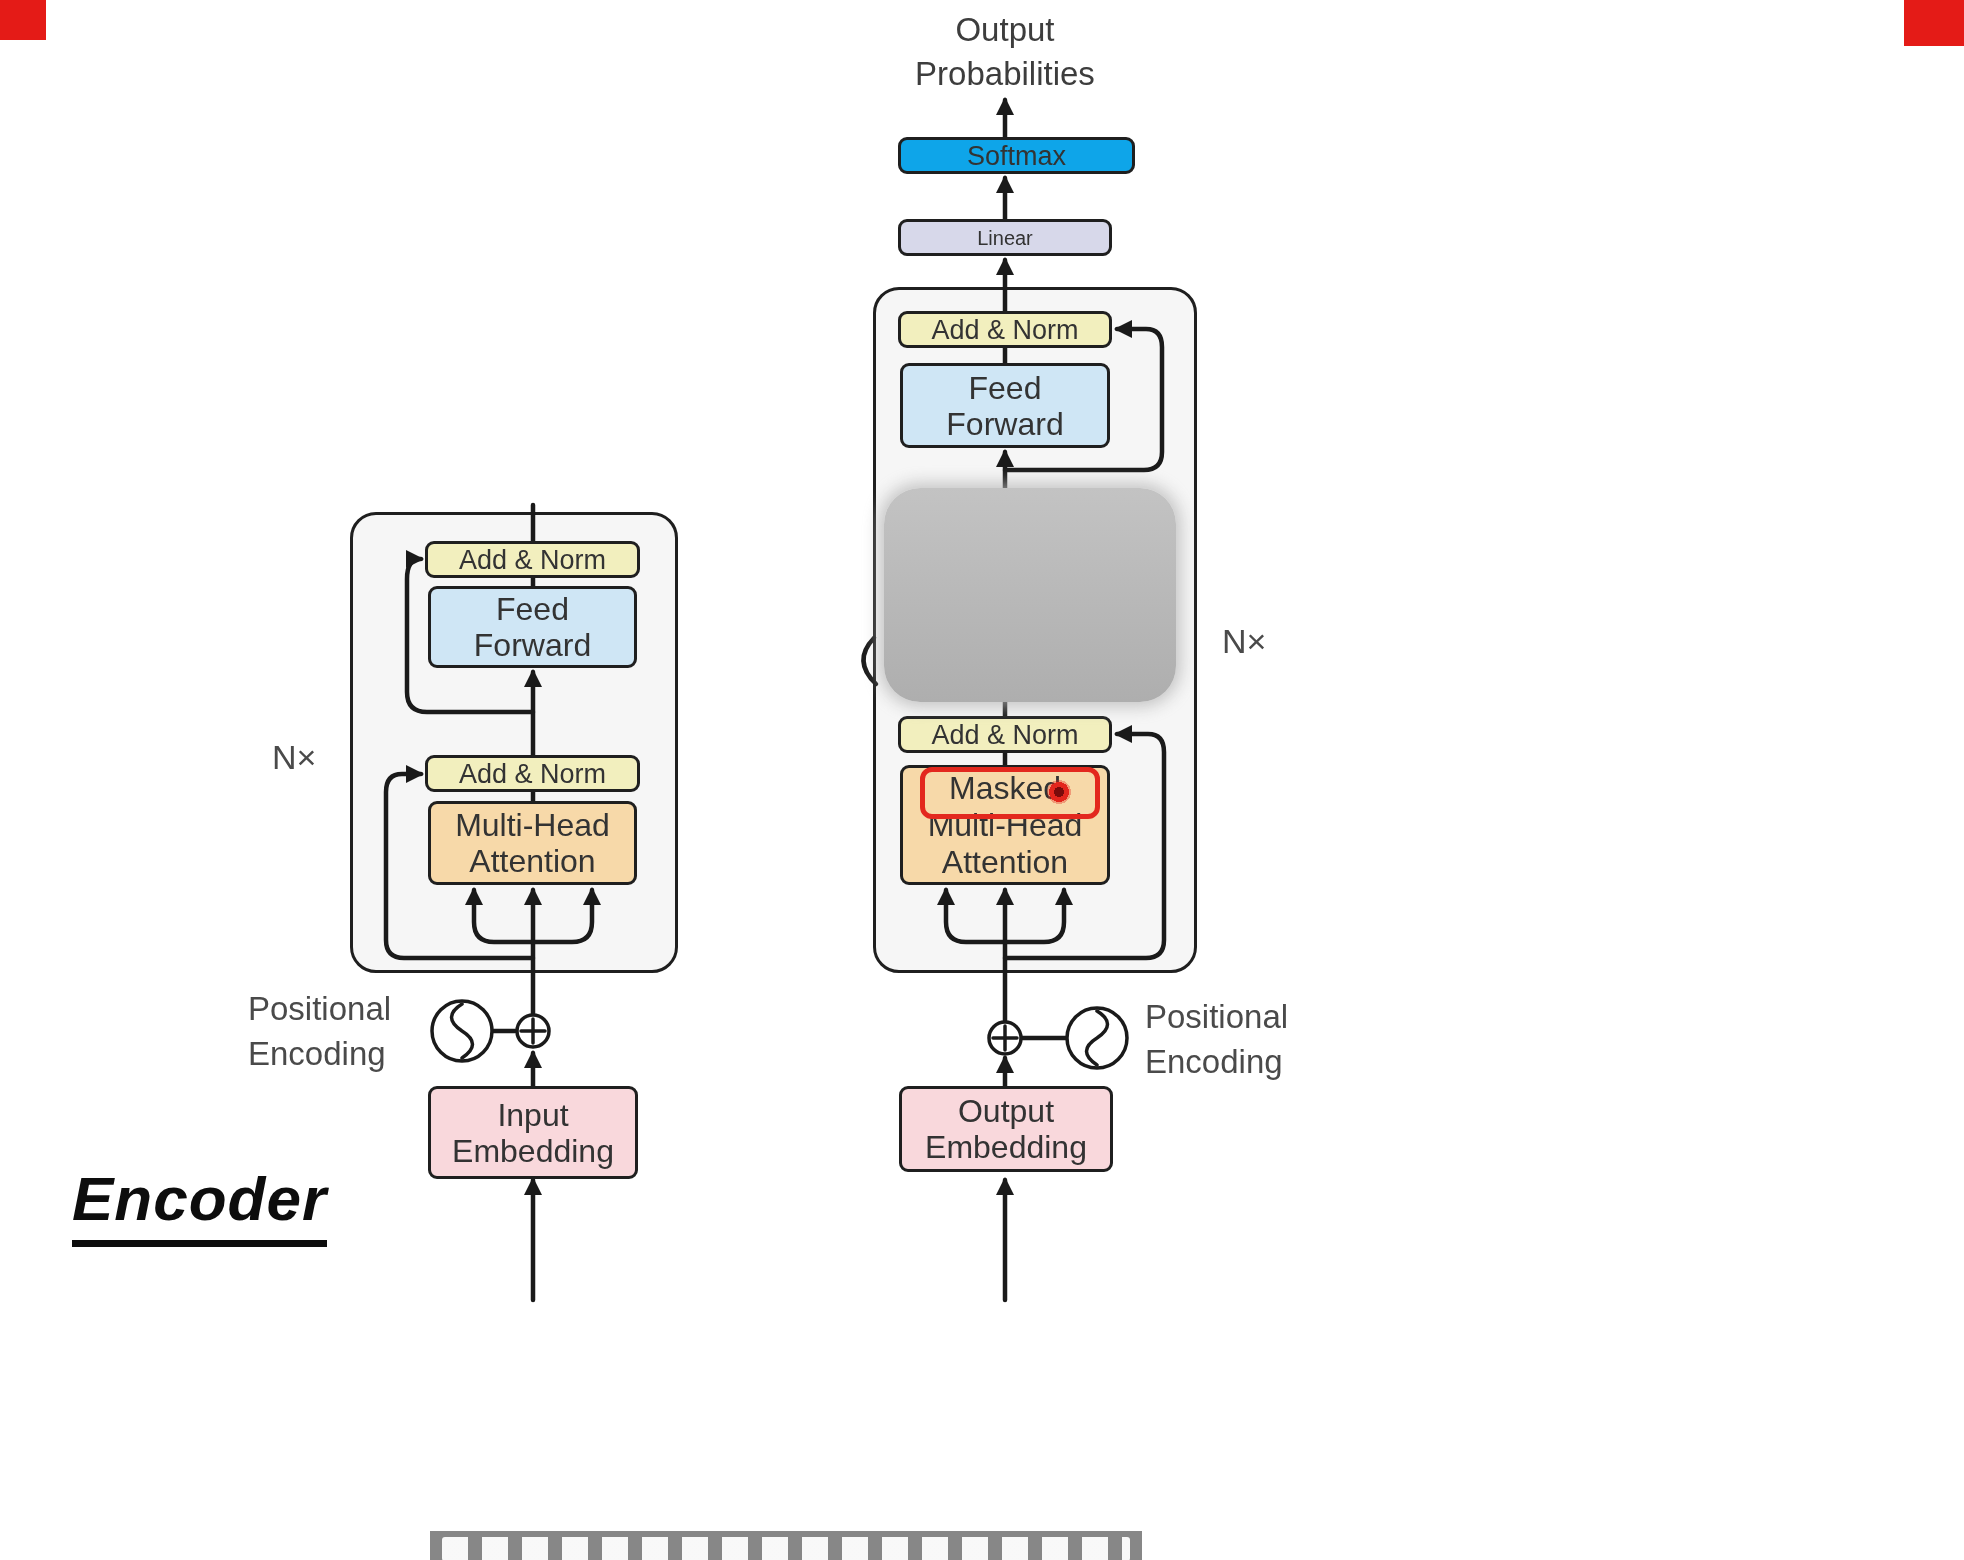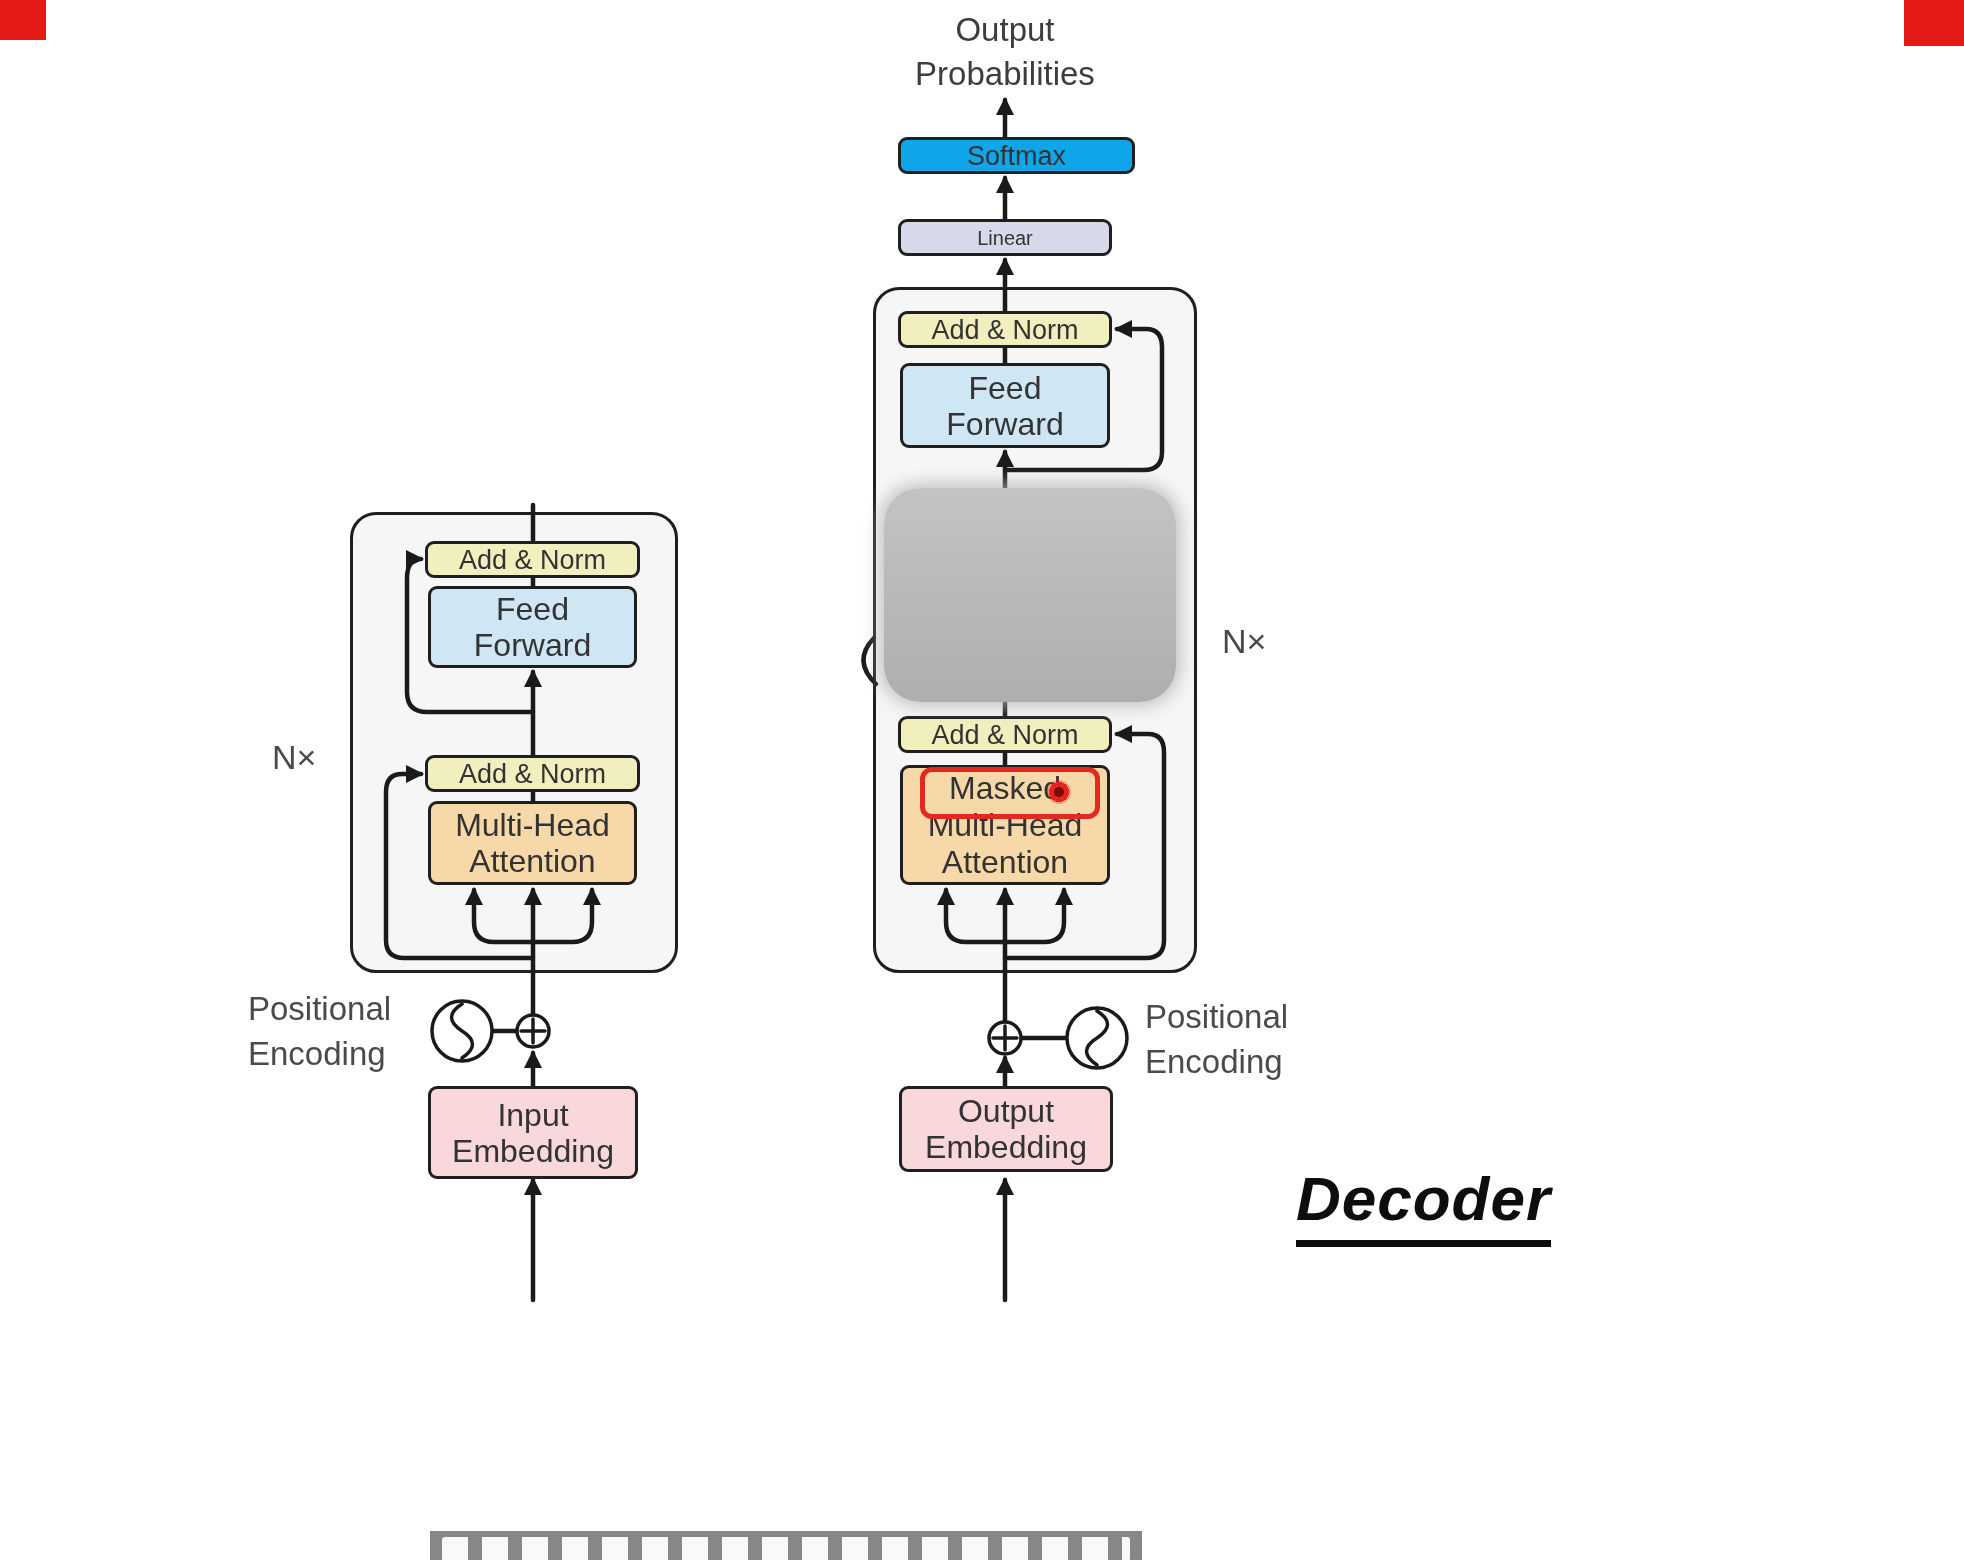--- a/index.html
+++ b/index.html
@@ -115,20 +115,21 @@
 Forward</div>
   <div class="box" style="left:425px;top:755px;width:215px;height:37px;background:#f2efbe;font-size:27px;">Add &amp; Norm</div>
   <div class="box tall" style="left:428px;top:801px;width:209px;height:84px;background:#f7d9a9;">Multi-Head
 Attention</div>
   <div class="box tall" style="left:428px;top:1086px;width:210px;height:93px;background:#f9d8dc;">Input
 Embedding</div>
 
   <div class="lbl" style="left:272px;top:738px;font-size:34px;">N×</div>
   <div class="lbl" style="left:248px;top:986px;font-size:33px;line-height:45px;">Positional
 Encoding</div>
+  <div class="section-label" style="left:72px;top:1163px;">Encoder</div>
 
   <div class="lbl center" style="left:830px;top:8px;width:350px;font-size:33px;line-height:44px;color:#3d3d3d;">Output
 Probabilities</div>
   <div class="box" style="left:898px;top:137px;width:237px;height:37px;background:#0ea5e9;font-size:27px;">Softmax</div>
   <div class="box" style="left:898px;top:219px;width:214px;height:37px;background:#d7d8ea;font-size:20px;">Linear</div>
   <div class="box" style="left:898px;top:311px;width:214px;height:37px;background:#f2efbe;font-size:27px;">Add &amp; Norm</div>
   <div class="box tall" style="left:900px;top:363px;width:210px;height:85px;background:#cfe6f5;">Feed
 Forward</div>
   <div class="box" style="left:898px;top:716px;width:214px;height:37px;background:#f2efbe;font-size:27px;">Add &amp; Norm</div>
   <div class="box" style="left:900px;top:765px;width:210px;height:120px;background:#f7d9a9;">
@@ -137,21 +138,20 @@
       <span>Multi-Head
 Attention</span>
     </div>
   </div>
   <div class="box tall" style="left:899px;top:1086px;width:214px;height:86px;background:#f9d8dc;">Output
 Embedding</div>
 
   <div class="lbl" style="left:1222px;top:622px;font-size:34px;">N×</div>
   <div class="lbl" style="left:1145px;top:994px;font-size:33px;line-height:45px;">Positional
 Encoding</div>
-  <div class="section-label" style="left:1296px;top:1163px;">Decoder</div>
 
   <div class="blob" style="left:884px;top:488px;width:292px;height:214px;"></div>
 
   <div class="masked-highlight" style="left:920px;top:767px;width:170px;height:42px;"></div>
   <div class="laser-dot" style="left:1046px;top:779px;"></div>
 
   <div class="corner-mark" style="left:0;top:0;width:46px;height:40px;"></div>
   <div class="corner-mark" style="left:1904px;top:0;width:60px;height:46px;"></div>
 
   <div class="caption-bar" style="left:430px;top:1531px;width:712px;height:29px;">

